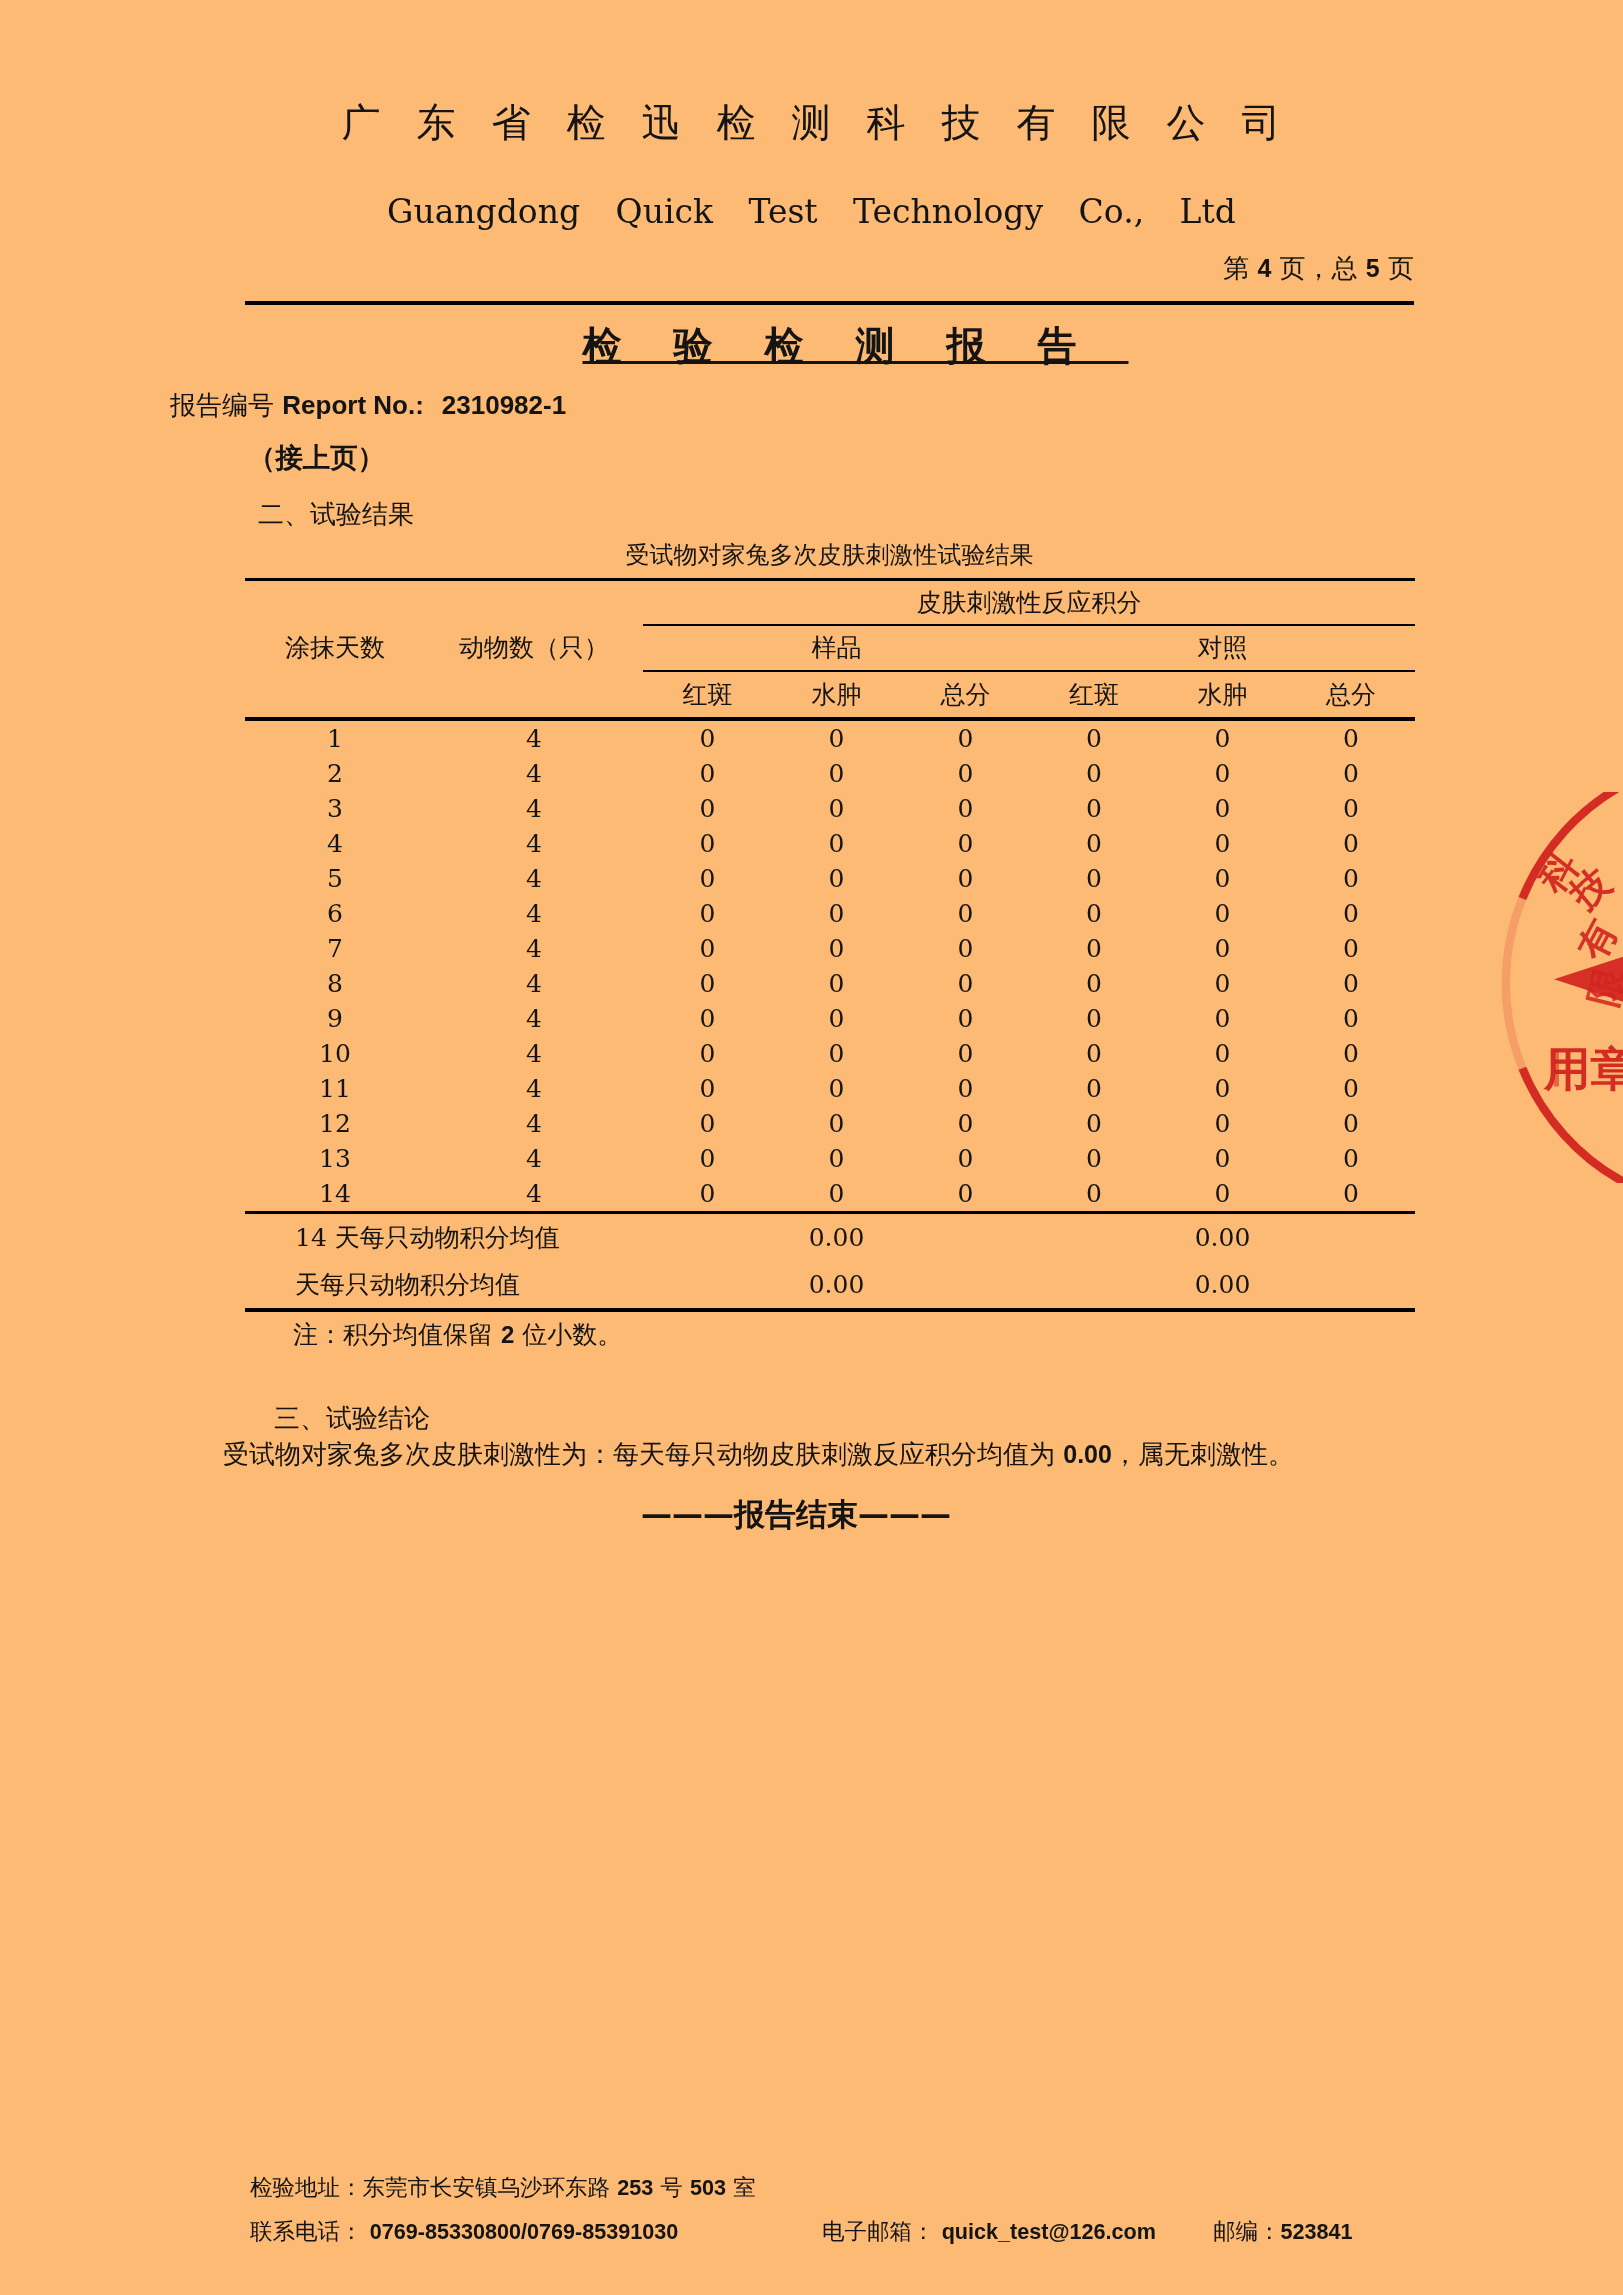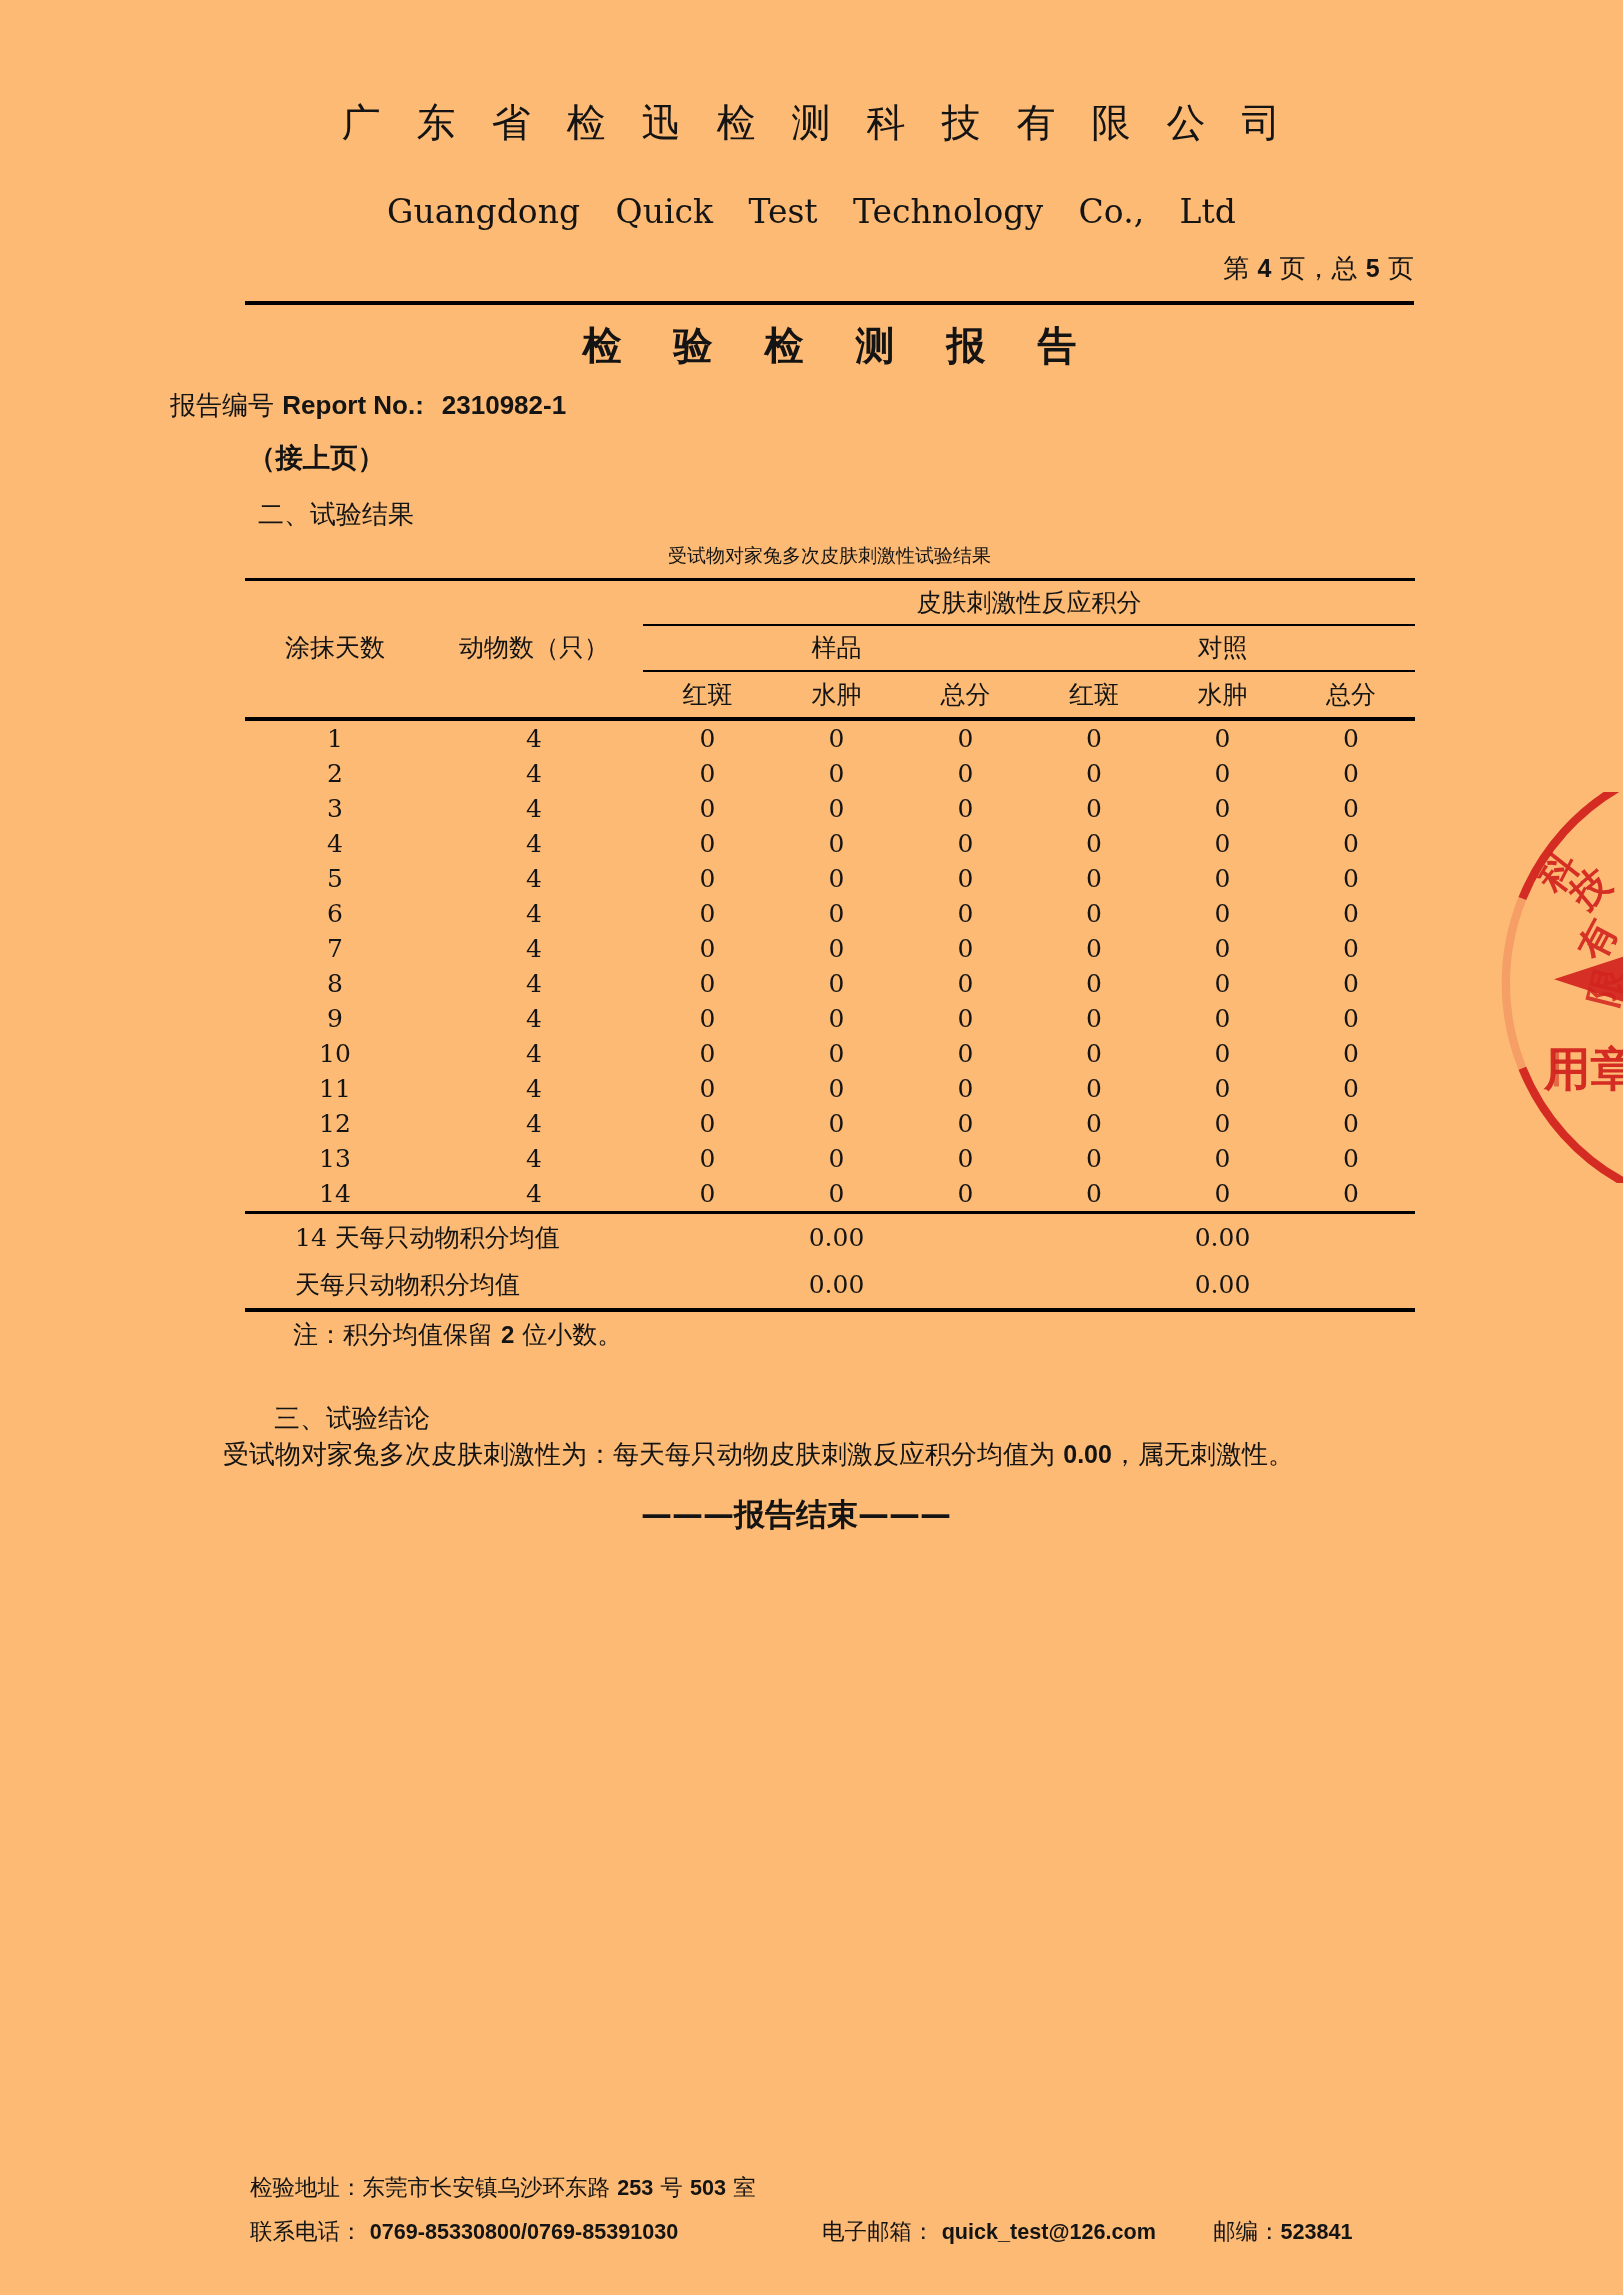--- a/index.html
+++ b/index.html
@@ -32,36 +32,36 @@
   }
   .page-label .num{font-size:25px;}
   .top-rule{
     position:absolute;top:301px;left:245px;width:1169px;height:4.2px;background:#000;
   }
   .report-title{
     position:absolute;top:319px;left:245px;width:1169px;
     text-align:center;font-size:39px;font-weight:700;letter-spacing:52px;
     line-height:52px;white-space:nowrap;
   }
-  .report-title .shift{display:inline-block;transform:translateX(26px);}
+  .report-title .shift{display:inline-block;transform:translateX(26px);text-decoration:underline;}
   .report-no{
     position:absolute;top:388px;left:170px;font-size:26px;line-height:35px;white-space:nowrap;
   }
   .report-no .sans{font-size:26px;}
   .report-no .val{margin-left:18px;}
   .continued{
     position:absolute;top:439px;left:248px;
     font-size:27.4px;font-weight:700;line-height:37px;
   }
   .sec-heading{position:absolute;left:258px;font-size:26px;line-height:35px;}
   .sec-2{top:497px;}
   .sec-3{top:1401px;margin-left:16px;}
 
   .table-wrap{position:absolute;top:539px;left:245px;width:1169px;}
-  .tbl-title{text-align:center;font-size:19px;line-height:32px;margin:0 0 6.7px 0;}
+  .tbl-title{text-align:center;font-size:24px;line-height:32px;margin:0 0 6.7px 0;}
   table.results{
     border-collapse:collapse;width:1169px;table-layout:fixed;
     border-top:3.3px solid #000;border-bottom:4.2px solid #000;
     font-size:25px;
   }
   table.results td{vertical-align:middle;text-align:center;padding:0;}
   tr.row-group td{height:43px;}
   td.group-span{border-bottom:2.5px solid #000;}
   tr.row-sub td{height:44px;}
   td.sub-span{border-bottom:2.5px solid #000;}

